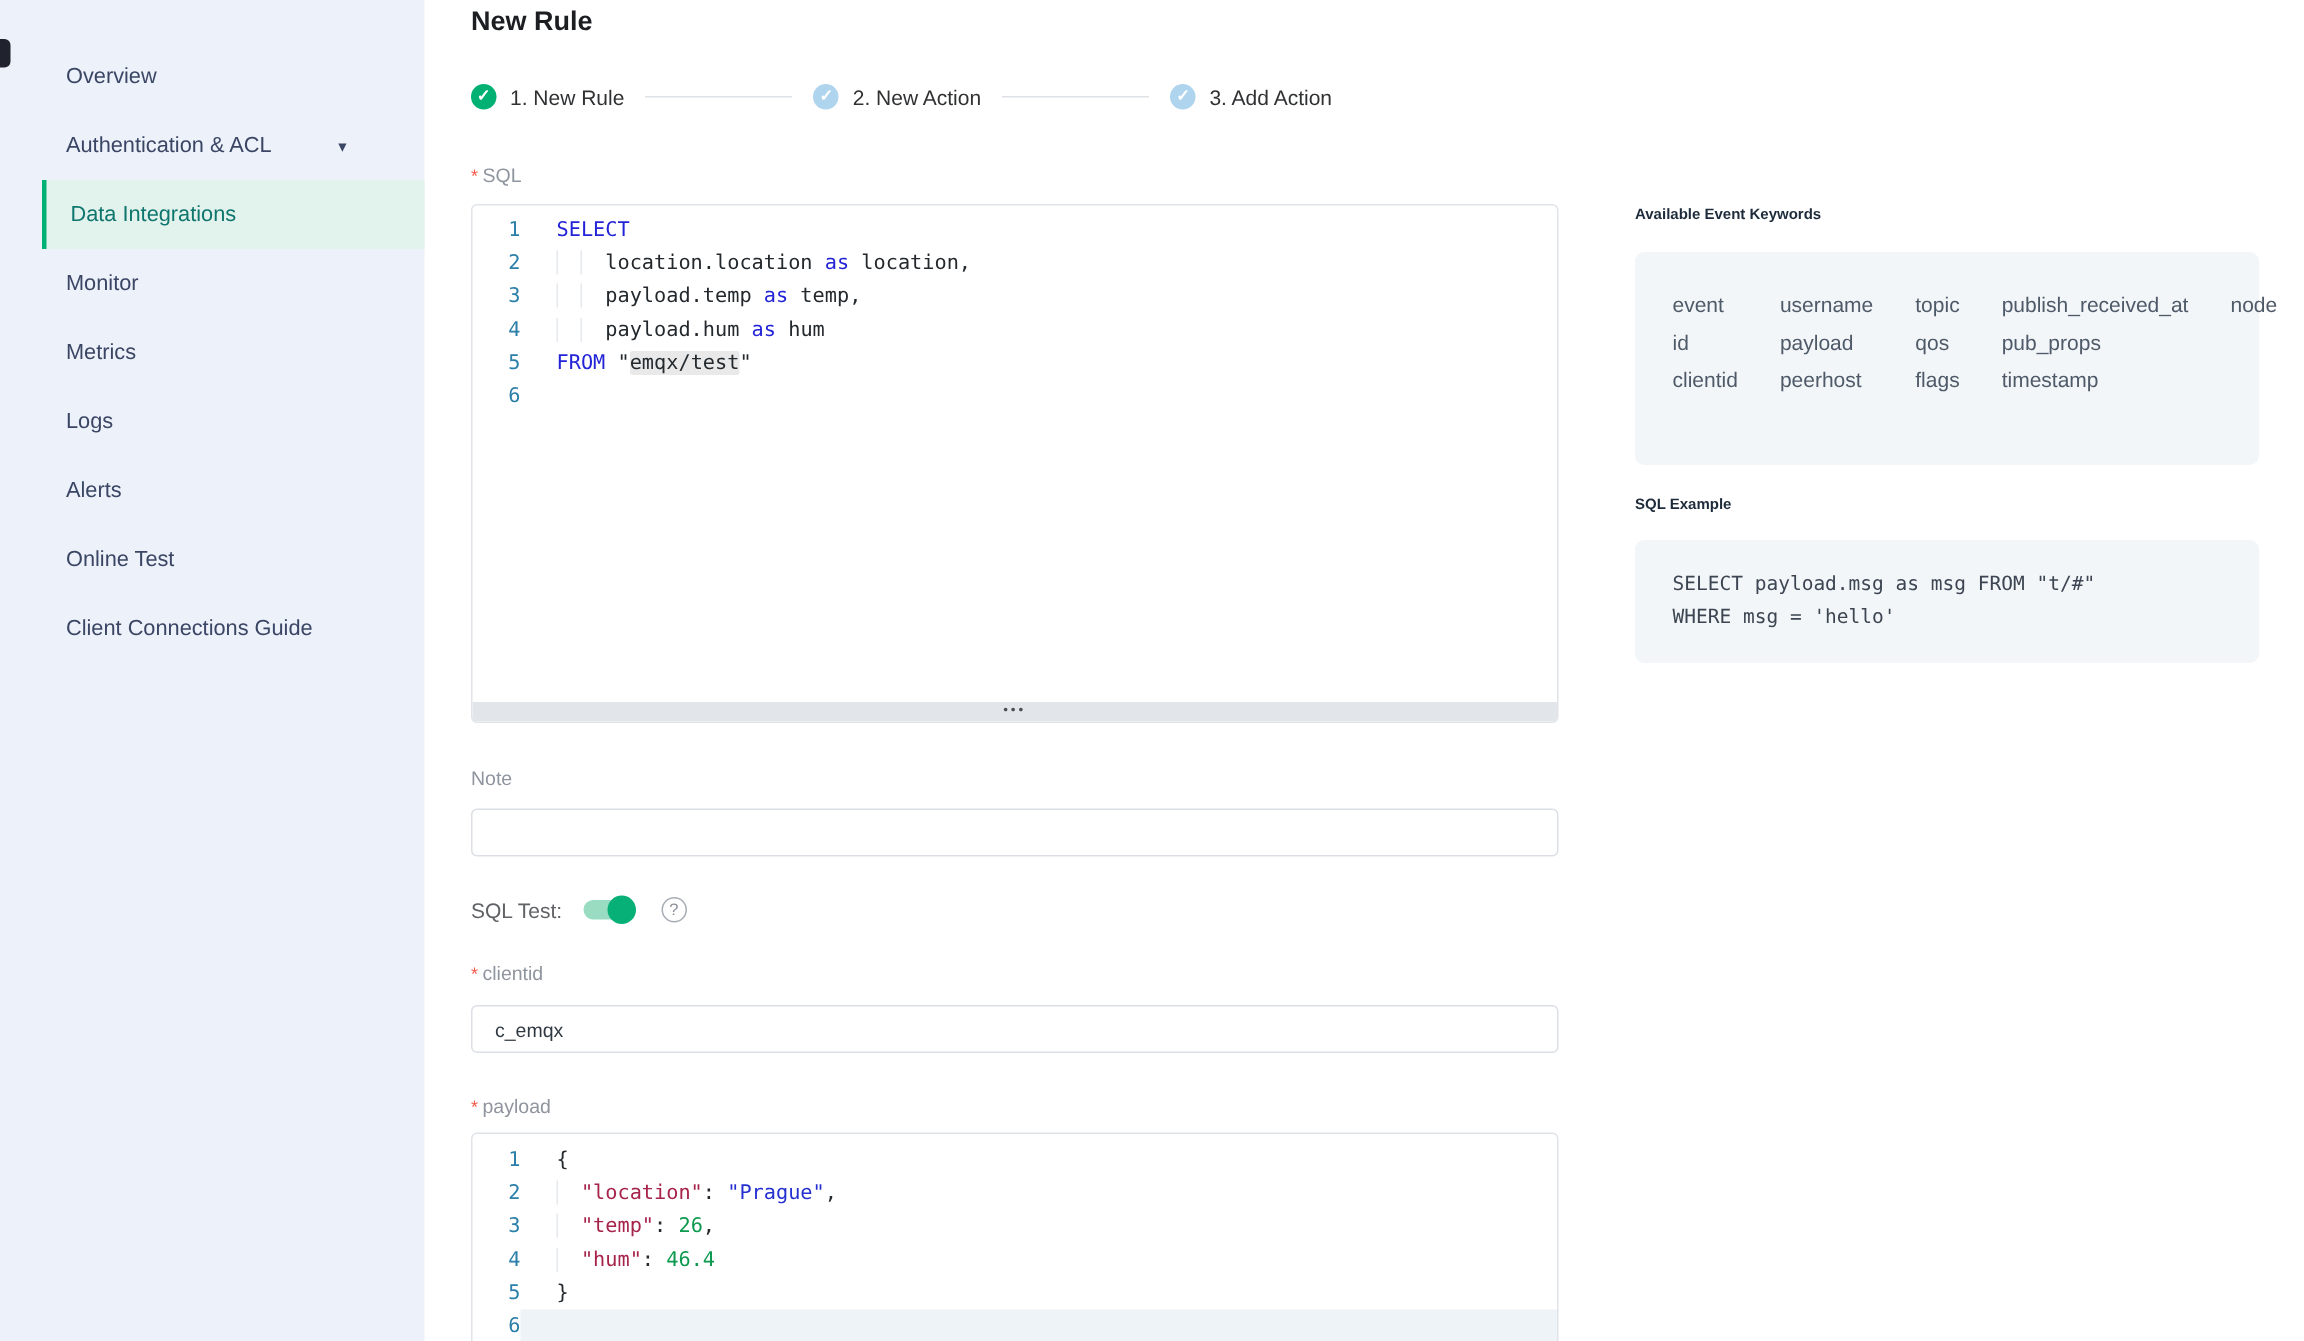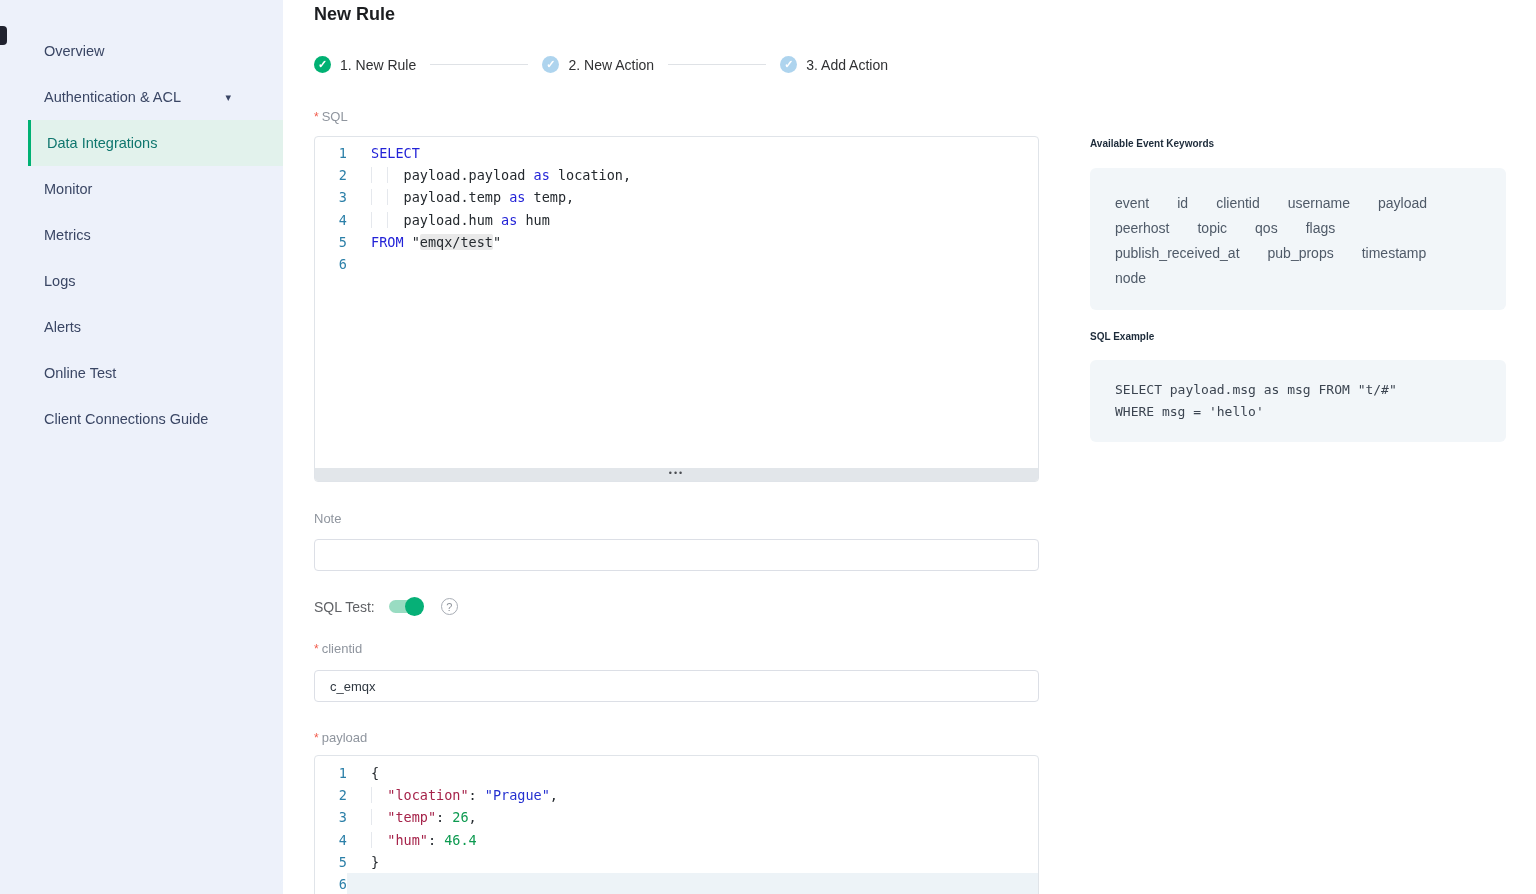--- a/index.html
+++ b/index.html
@@ -77,21 +77,21 @@
   .help-icon { width:17px; height:17px; border-radius:50%; border:1px solid #a8adb5;
     color:#8d939b; font-size:11px; display:flex; align-items:center; justify-content:center;
     margin-left:20px; cursor:pointer; }
 
   
   .side-heading { position:absolute; left:1090px; font-size:10px; font-weight:700; color:#1d2b3a; }
   #keywords-title { top:138px; }
   #sql-example-title { top:331px; }
   .panel { position:absolute; left:1090px; width:416px; background:#f2f6f9; border-radius:6px; }
   #keywords-panel { top:168px; height:142px; padding:23px 25px; display:flex; flex-wrap:wrap;
-    align-content:flex-start; column-gap:28px; }
+    align-content:flex-start; column-gap:28px;flex-direction:column; }
   .kw-chip { font-size:14px; color:#4f5a68; line-height:25px; white-space:nowrap; }
   #sql-example-panel { top:360px; height:82px; padding:19px 25px;
     font-family:"DejaVu Sans Mono", monospace; font-size:13px; color:#3c4551; line-height:22px; }
   .example-line { white-space:pre; }
 </style>
 </head>
 <body>
 
 <div class="page">
 
@@ -152,21 +152,21 @@
     <span class="req">*</span><span>SQL</span>
   </div>
   <div class="editor" id="sql-editor">
     <div class="editor-body">
         <div class="code-row">
           <span class="ln">1</span>
           <span class="code-line"><span class="tk-kw">SELECT</span></span>
         </div>
         <div class="code-row">
           <span class="ln">2</span>
-          <span class="code-line"><span class="tk-ind">    </span><span class="tk-pl">payload.payload </span><span class="tk-kw">as</span><span class="tk-pl"> location,</span></span>
+          <span class="code-line"><span class="tk-ind">    </span><span class="tk-pl">location.location </span><span class="tk-kw">as</span><span class="tk-pl"> location,</span></span>
         </div>
         <div class="code-row">
           <span class="ln">3</span>
           <span class="code-line"><span class="tk-ind">    </span><span class="tk-pl">payload.temp </span><span class="tk-kw">as</span><span class="tk-pl"> temp,</span></span>
         </div>
         <div class="code-row">
           <span class="ln">4</span>
           <span class="code-line"><span class="tk-ind">    </span><span class="tk-pl">payload.hum </span><span class="tk-kw">as</span><span class="tk-pl"> hum</span></span>
         </div>
         <div class="code-row">

